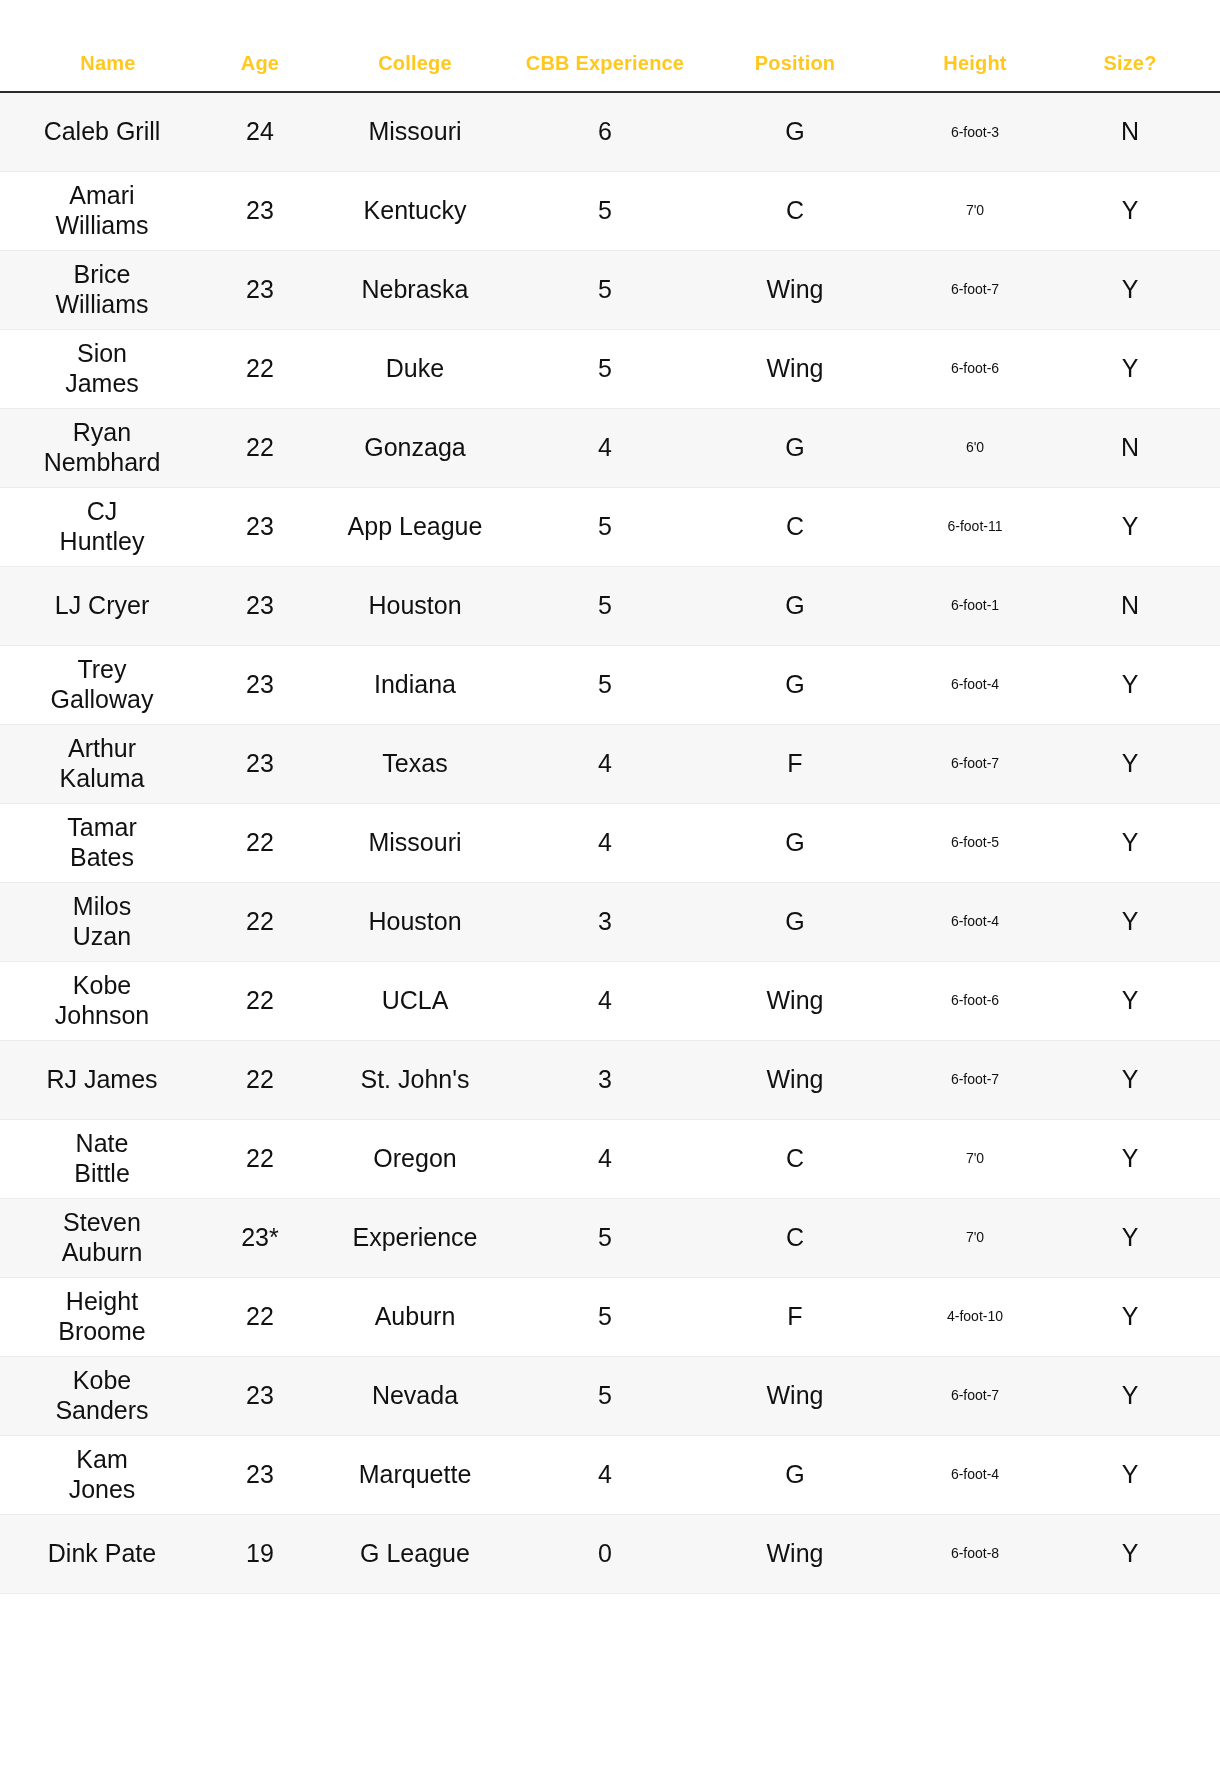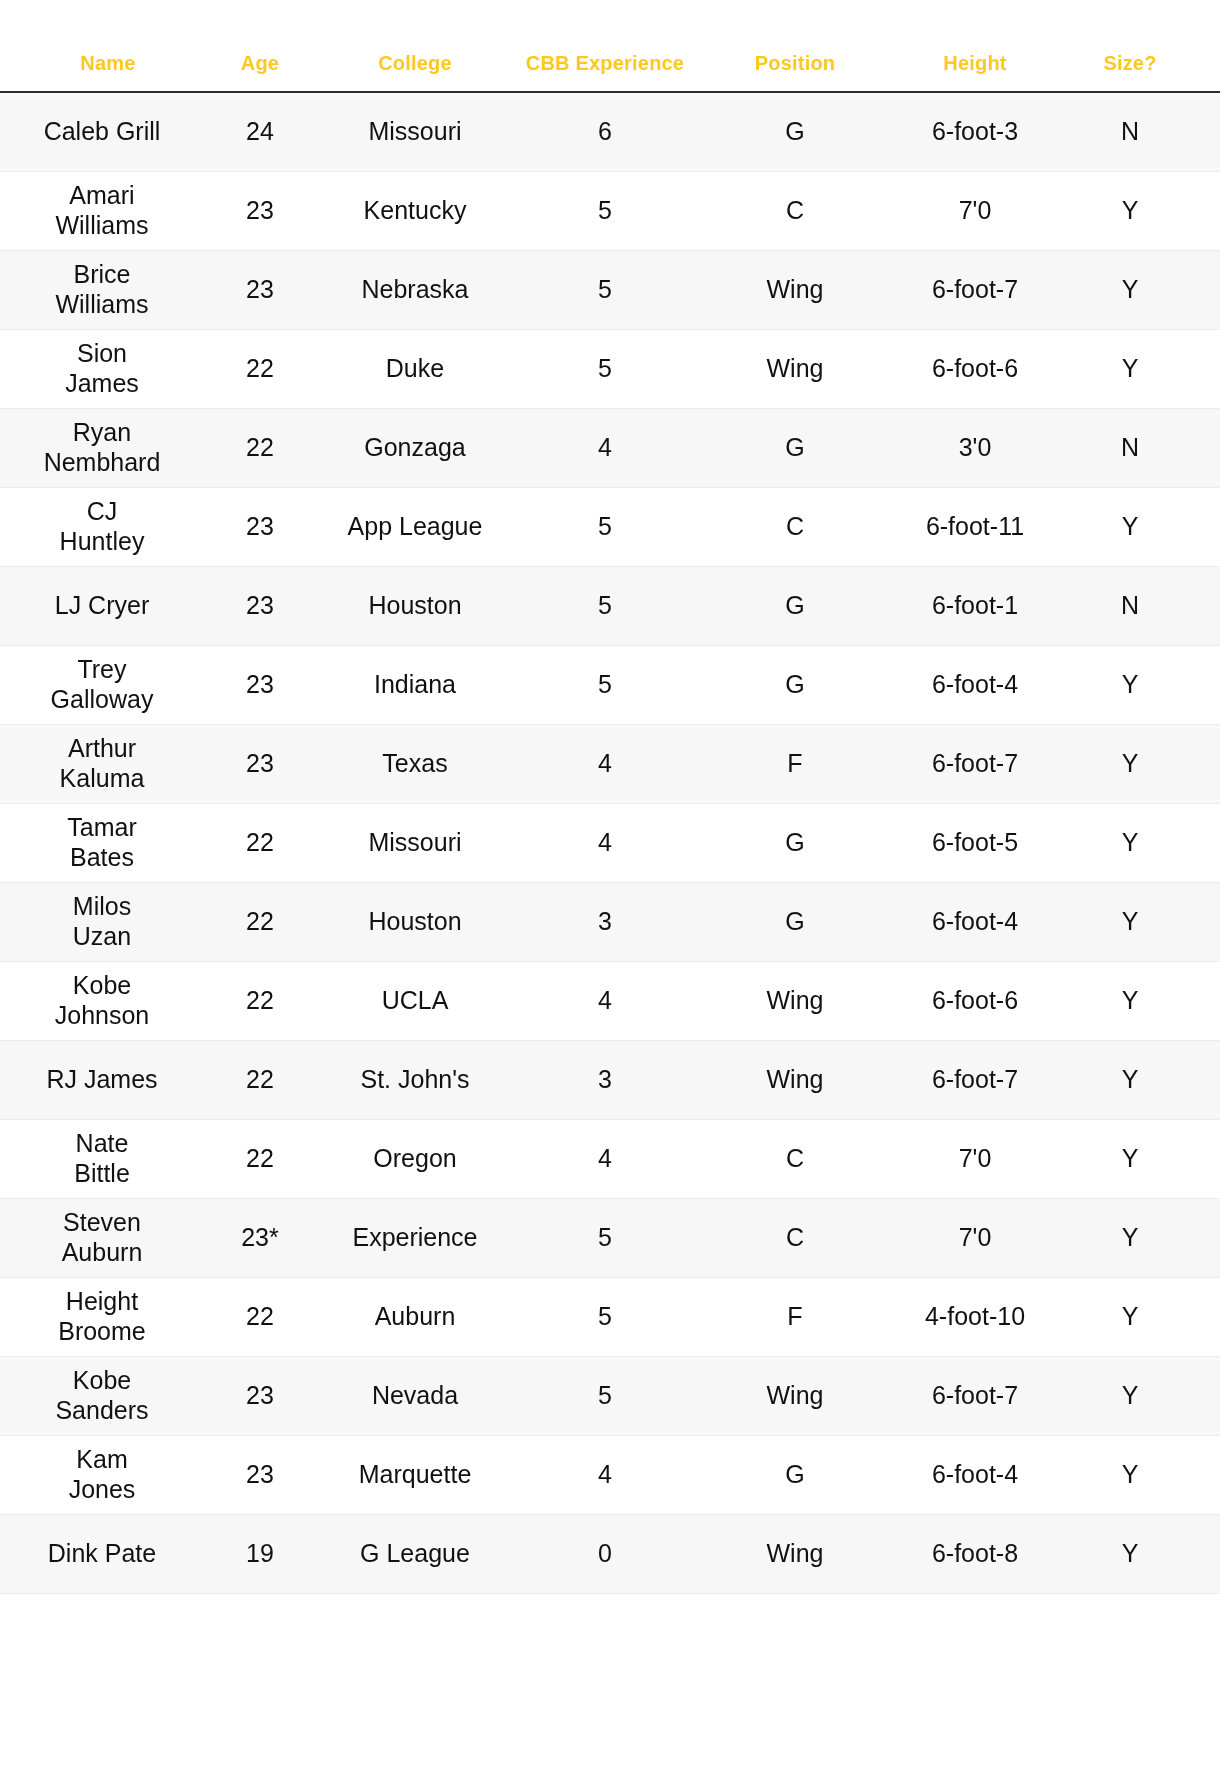--- a/index.html
+++ b/index.html
@@ -65,21 +65,21 @@
     border-bottom: 1px solid #ececec;
     white-space: pre-line;
   }
   tbody tr.alt td {
     background: #f7f7f7;
   }
   tbody td.cell-name {
     padding-left: 8px;
   }
   tbody td.cell-height {
-    font-size: 25px;
+    font-size: 14px;
   }
   tbody tr {
     height: 79px;
   }
 </style>
 </head>
 <body>
 
 <div class="sheet">
   <table class="player-table">
@@ -150,21 +150,21 @@
           <td class="cell-size">Y</td>
           <td></td>
         </tr>
         <tr class="alt">
           <td class="cell-name">Ryan
 Nembhard</td>
           <td class="cell-age">22</td>
           <td class="cell-college">Gonzaga</td>
           <td class="cell-experience">4</td>
           <td class="cell-position">G</td>
-          <td class="cell-height">3'0</td>
+          <td class="cell-height">6'0</td>
           <td class="cell-size">N</td>
           <td></td>
         </tr>
         <tr>
           <td class="cell-name">CJ
 Huntley</td>
           <td class="cell-age">23</td>
           <td class="cell-college">App League</td>
           <td class="cell-experience">5</td>
           <td class="cell-position">C</td>

